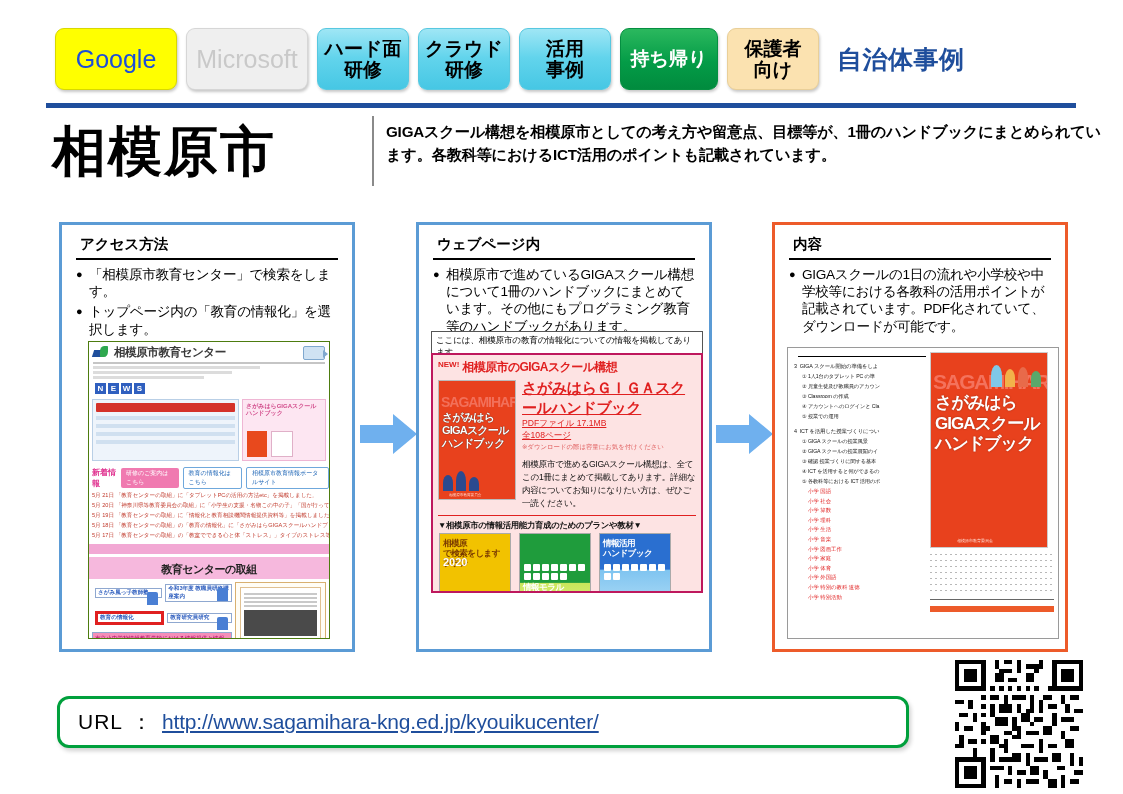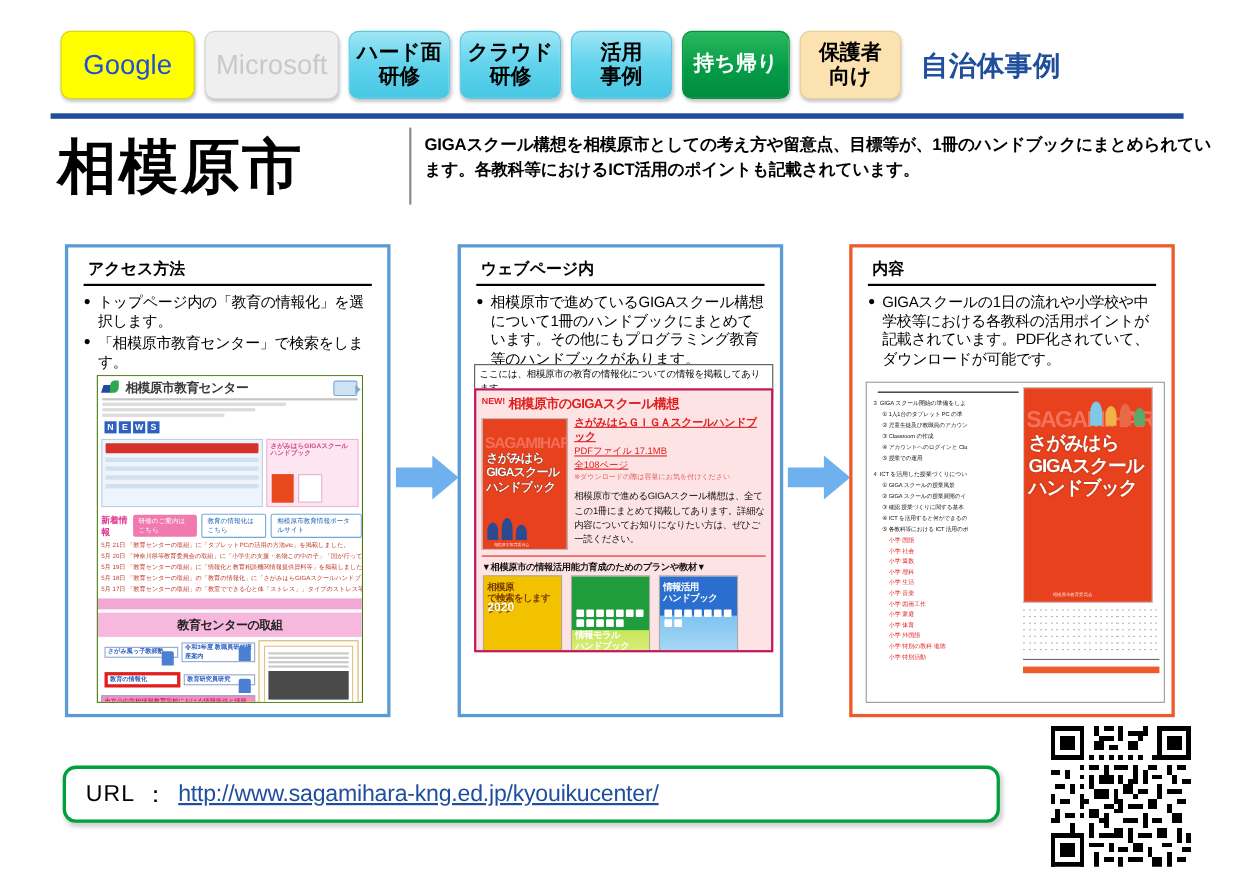--- a/index.html
+++ b/index.html
@@ -161,21 +161,21 @@
   .s2-cover {
     width:78px; height:120px; background:#e8411d; border:1px solid #bbb;
     position:relative; overflow:hidden; flex-shrink:0; margin-top:2px;
   }
   .s2-cover .ghost{position:absolute;left:2px;top:14px;right:2px;font-size:14px;font-weight:bold;color:#f2705a;line-height:1.05;letter-spacing:-1px;}
   .s2-cover .fg{position:absolute;left:3px;top:30px;right:3px;color:#fff;font-size:11px;font-weight:bold;line-height:1.18;letter-spacing:-0.8px;text-shadow:0 0 1px #000;}
   .s2-cover .ill{position:absolute;left:4px;bottom:8px;width:40px;height:26px;}
   .s2-cover .ill i{position:absolute;background:#2b4a8f;border-radius:50% 50% 0 0;}
   .s2-cover .cap{position:absolute;left:10px;bottom:2px;font-size:3.6px;color:#ffd9cf;}
   .s2-right { flex:1; min-width:0; }
-  .s2-link { font-size:10px; font-weight:bold; color:#e02020; text-decoration:underline; line-height:1.3; letter-spacing:-0.4px; display:block; }
+  .s2-link { font-size:15px; font-weight:bold; color:#e02020; text-decoration:underline; line-height:1.3; letter-spacing:-0.4px; display:block; }
   .s2-sub { font-size:8.6px; color:#e02020; text-decoration:underline; line-height:1.45; display:block; }
   .s2-small { font-size:6.4px; color:#e06060; line-height:1.4; margin-top:1px; }
   .s2-para { font-size:8.6px; color:#111; line-height:1.52; margin-top:6px; letter-spacing:-0.3px; }
   .s2-divider { height:1px; background:#e02020; margin:5px 5px 0 5px; }
   .s2-plans { font-size:8.4px; font-weight:bold; color:#111; padding:4px 5px 2px 5px; letter-spacing:-0.3px; }
   .s2-books { display:flex; gap:8px; padding:0 6px; }
   .s2-book { width:72px; height:90px; border:1px solid #aaa; position:relative; overflow:hidden; }
   .s2-book .ti { position:absolute; left:3px; top:4px; right:3px; font-size:8.6px; font-weight:bold; line-height:1.18; letter-spacing:-0.6px; }
   .bk-yellow { background:#f2c200; }
   .bk-yellow .ti { color:#7a3b00; }
@@ -281,22 +281,22 @@
     <div class="city-title">相模原市</div>
     <div class="title-divider"></div>
     <div class="lead">GIGAスクール構想を相模原市としての考え方や留意点、目標等が、1冊のハンドブックにまとめられています。各教科等におけるICT活用のポイントも記載されています。</div>
   </div>
 
   <div class="panel panel-1">
     <div class="panel-inner">
       <div class="panel-head">アクセス方法</div>
       <div class="panel-head-rule"></div>
       <div class="bullets">
+        <div class="bullet">「相模原市教育センター」で検索をします。</div>
         <div class="bullet">トップページ内の「教育の情報化」を選択します。</div>
-        <div class="bullet">「相模原市教育センター」で検索をします。</div>
       </div>
     </div>
 
     <div class="shot1">
       <div class="s1-top">
         <div class="s1-logoline">
           <span class="s1-leaf"></span>
           <span class="s1-sitename">相模原市教育センター</span>
           <span class="s1-cam"></span>
         </div>

